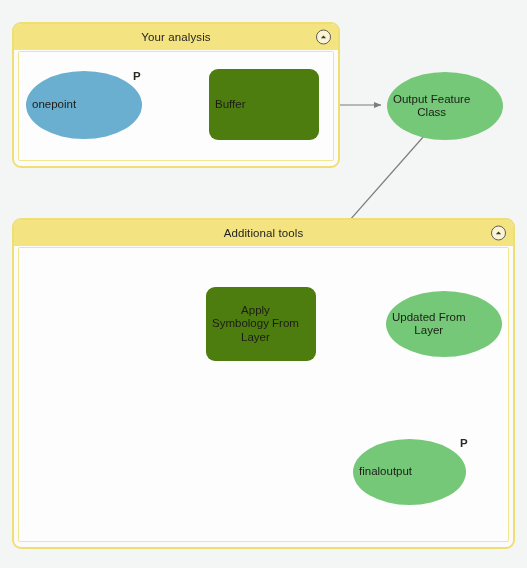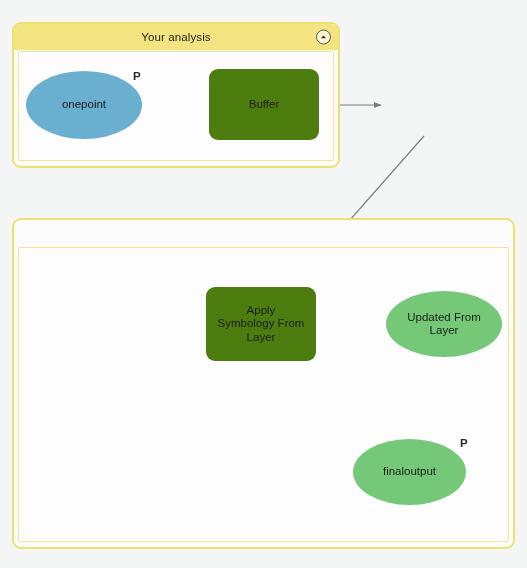--- a/index.html
+++ b/index.html
@@ -80,21 +80,20 @@
     border-radius: 2px;
     box-sizing: border-box;
   }
 
   
   .node {
     position: absolute;
     box-sizing: border-box;
     display: flex;
     align-items: center;
-    justify-content: center;
     text-align: center;
     color: #1d1d17;
     font-size: 11.5px;
     line-height: 13.5px;
   }
   .node-ellipse-blue {
     background: #6aaed0;
     border-radius: 50%;
   }
   .node-ellipse-green {
@@ -144,32 +143,44 @@
       <span class="group-collapse">
         <svg width="9" height="9" viewBox="0 0 9 9">
           <path d="M1.8,5.8 L4.5,2.9 L7.2,5.8 Z" fill="#3a3a33"></path>
         </svg>
       </span>
     </div>
     <div class="group-inner"></div>
   </div>
 
   <div class="group" style="left:12px; top:218px; width:503px; height:331px;">
+    <div class="group-header">
+      <span class="group-title">Additional tools</span>
+      <span class="group-collapse">
+        <svg width="9" height="9" viewBox="0 0 9 9">
+          <path d="M1.8,5.8 L4.5,2.9 L7.2,5.8 Z" fill="#3a3a33"></path>
+        </svg>
+      </span>
+    </div>
     <div class="group-inner"></div>
   </div>
 
   <div class="node node-ellipse-blue" style="left:26px; top:71px; width:116px; height:68px;">
     <span class="node-label">onepoint</span>
   </div>
   <span class="p-badge" style="left:133px; top:70px;">P</span>
 
   <div class="node node-box-yellow" style="left:209px; top:69px; width:110px; height:71px;">
     <span class="node-label">Buffer</span>
   </div>
 
+  <div class="node node-ellipse-green" style="left:387px; top:72px; width:116px; height:68px;">
+    <span class="node-label">Output Feature
+Class</span>
+  </div>
 
 
   <div class="node node-box-yellow" style="left:206px; top:287px; width:110px; height:74px;">
     <span class="node-label">Apply
 Symbology From
 Layer</span>
   </div>
 
   <div class="node node-ellipse-green" style="left:386px; top:291px; width:116px; height:66px;">
     <span class="node-label">Updated From

